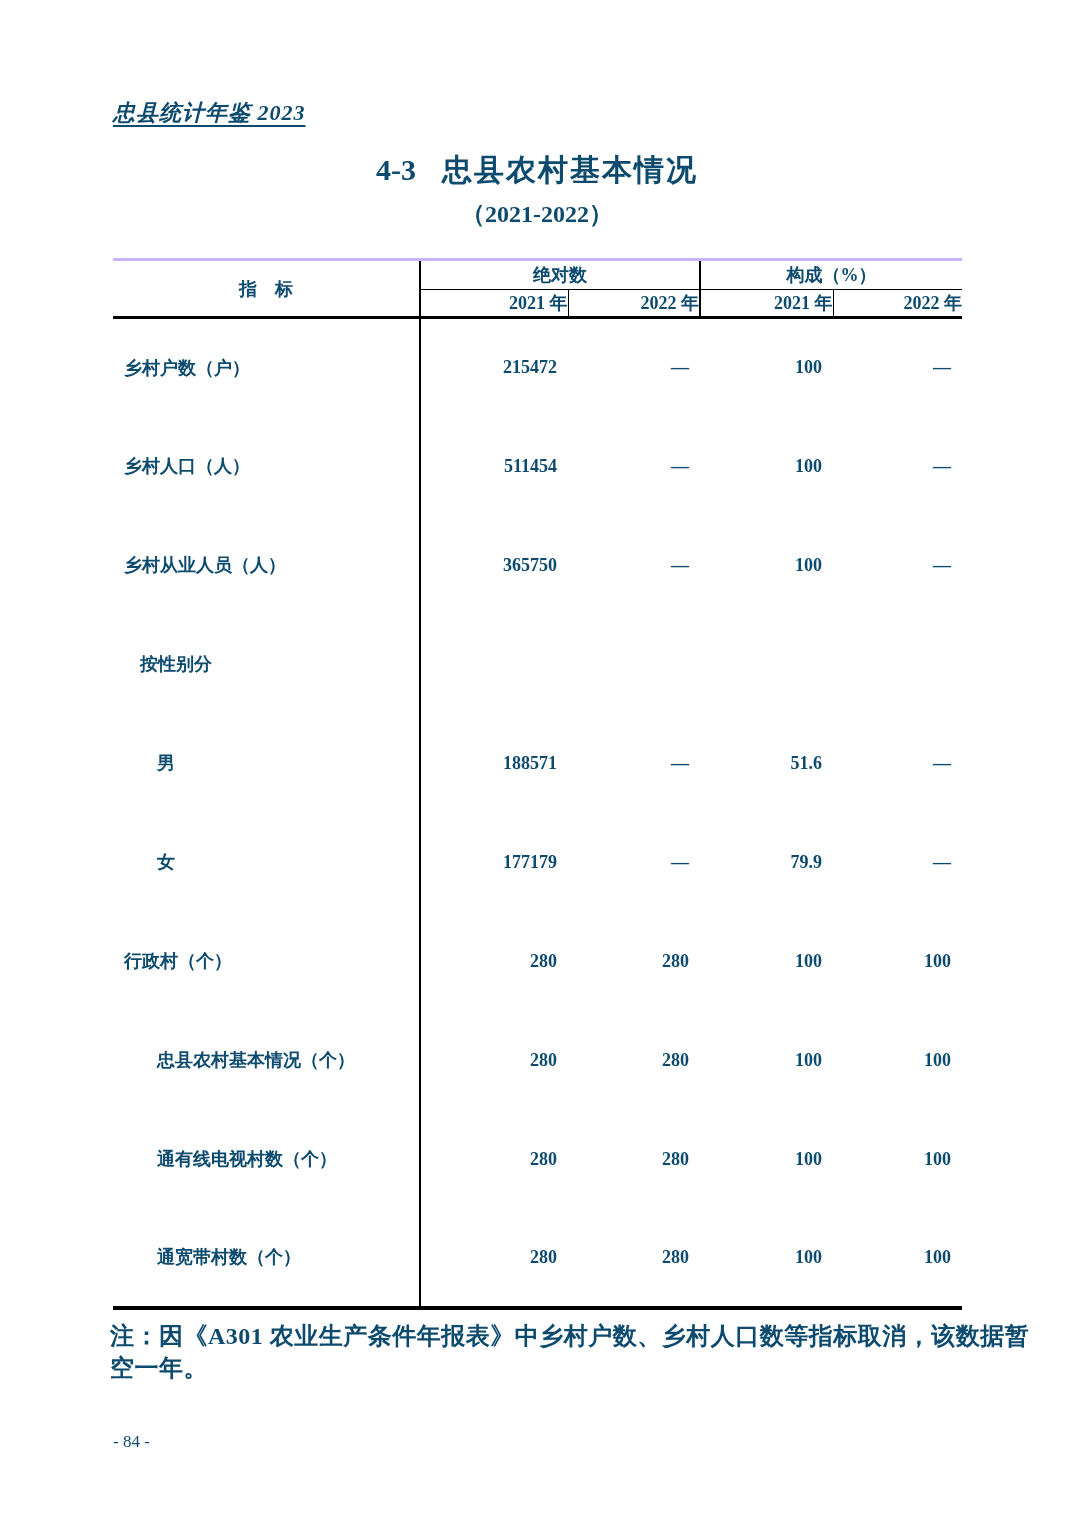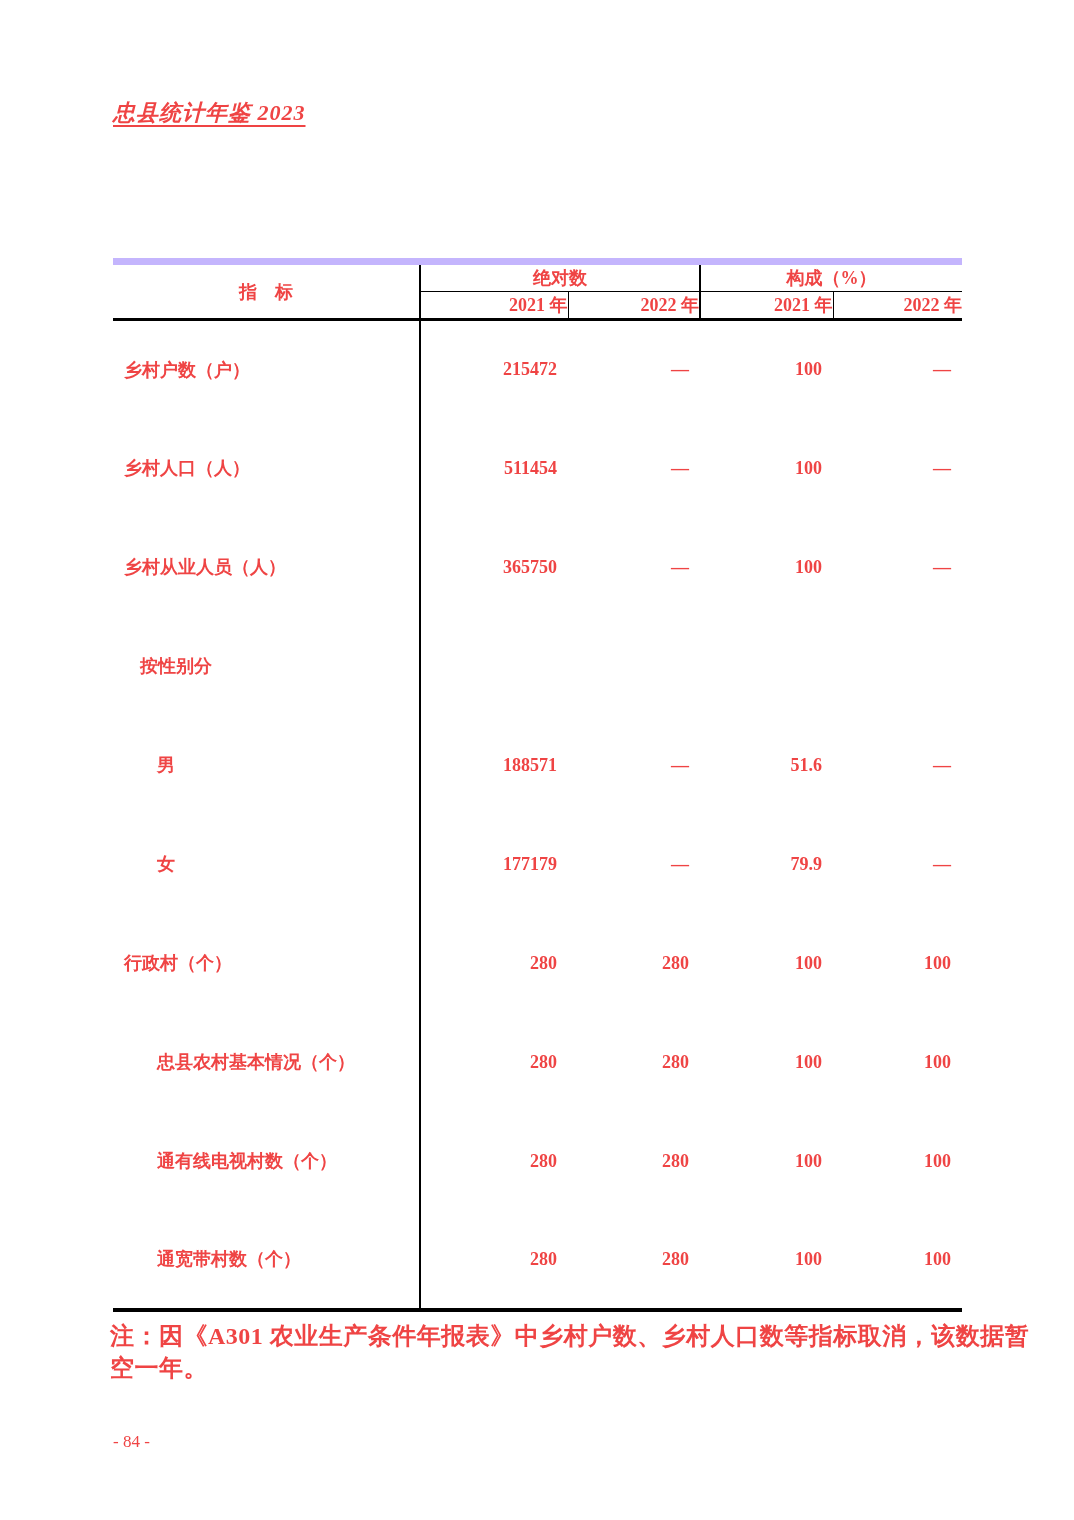--- a/index.html
+++ b/index.html
@@ -2,21 +2,21 @@
 <html><head>
 <meta charset="utf-8">
 <style>
   * { margin: 0; padding: 0; box-sizing: border-box; }
   html, body { background: #e8e8e8; }
   .page {
     position: relative;
     width: 1074px;
     height: 1520px;
     background: #ffffff;
-    color: #ef4444;
+    color: #0c4a6e;
     font-family: "Liberation Serif", "DejaVu Serif", serif;
     overflow: hidden;
   }
   .yearbook-title {
     position: absolute;
     left: 113px;
     top: 98px;
     font-size: 22px;
     font-weight: bold;
     font-style: italic;
@@ -51,21 +51,21 @@
     font-weight: bold;
     font-size: 24px;
   }
   table.stat-table {
     position: absolute;
     left: 113px;
     top: 258px;
     width: 849px;
     border-collapse: collapse;
     table-layout: fixed;
-    border-top: 7px solid #c4b5fd;
+    border-top: 3px solid #c4b5fd;
     border-bottom: 4px solid #000;
   }
   .stat-table col.c-ind  { width: 307px; }
   .stat-table col.c-abs1 { width: 148px; }
   .stat-table col.c-abs2 { width: 132px; }
   .stat-table col.c-pct1 { width: 133px; }
   .stat-table col.c-pct2 { width: 129px; }
   .stat-table th, .stat-table td {
     font-size: 18px;
     font-weight: bold;
@@ -111,21 +111,25 @@
     font-size: 17px;
   }
 </style>
 </head>
 <body>
 
 <div class="page">
 
   <div class="yearbook-title">忠县统计年鉴 2023</div>
 
-
+  <div class="page-title">
+    <span class="title-number">4-3</span><span class="title-text">忠县农村基本情况</span>
+  </div>
+
+  <div class="page-subtitle">（2021-2022）</div>
 
   <table class="stat-table">
     <colgroup>
       <col class="c-ind">
         <col class="c-abs1">
         <col class="c-abs2">
         <col class="c-pct1">
         <col class="c-pct2">
     </colgroup>
     <thead>

